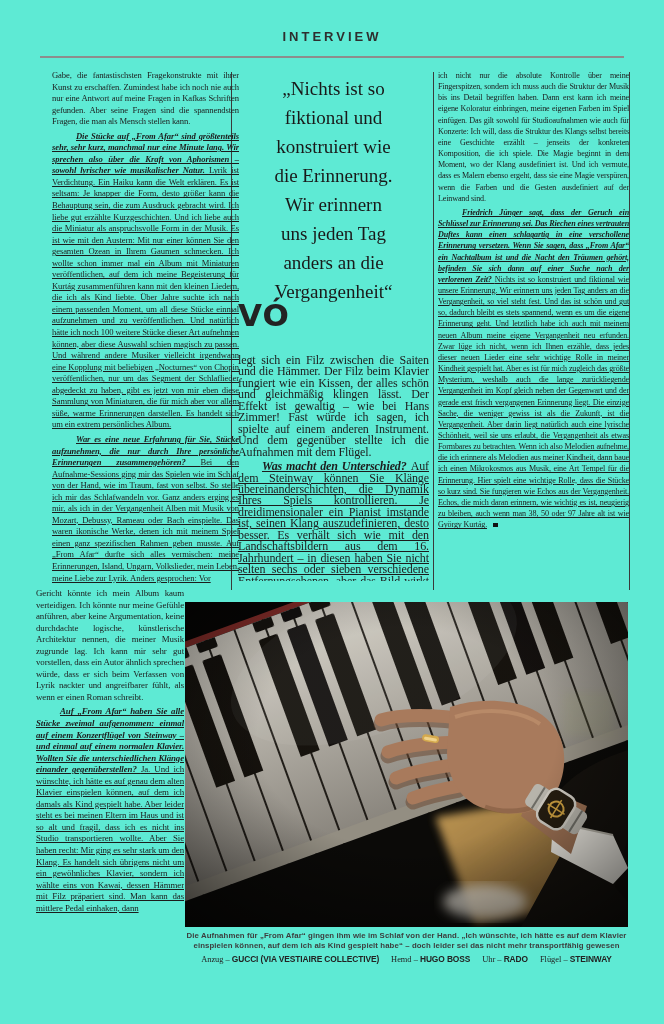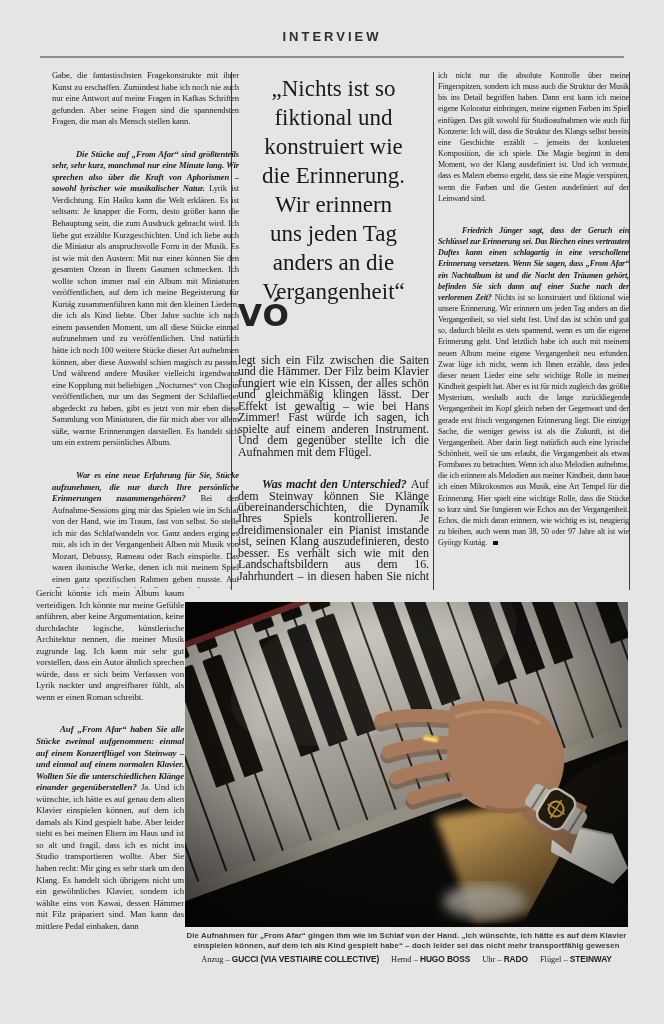--- a/index.html
+++ b/index.html
@@ -1,30 +1,30 @@
 <!DOCTYPE html>
 <html lang="de"><head>
 <meta charset="utf-8">
 <style>
   html,body{margin:0;padding:0;}
-  .page{position:relative;width:664px;height:1024px;background:#e5e5e5;font-family:"Liberation Serif",serif;color:#1c1c1c;overflow:hidden;}
+  .page{position:relative;width:664px;height:1024px;background:#5eead4;font-family:"Liberation Serif",serif;color:#1c1c1c;overflow:hidden;}
   .kicker{position:absolute;top:29px;left:0;width:664px;text-align:center;font-family:"Liberation Sans",sans-serif;font-weight:bold;font-size:13px;letter-spacing:3px;color:#2e2e2e;}
   .kicker-rule{position:absolute;top:56px;left:40px;width:584px;height:2px;background:#8d8d8d;}
   .vrule{position:absolute;top:72px;width:1px;height:518px;background:#3a3a3a;}
   .col{position:absolute;text-align:justify;overflow:hidden;}
   .col1a{left:52px;top:70px;width:187px;height:518px;font-size:8.6px;line-height:11.55px;letter-spacing:-0.1px;}
   .col1b{left:36px;top:588px;width:148px;height:374px;font-size:8.9px;line-height:11.55px;letter-spacing:-0.1px;}
   .col2body{left:238px;top:355px;width:191px;height:226px;font-size:12px;line-height:11.45px;letter-spacing:-0.1px;}
   .col3{left:438px;top:70px;width:191px;height:522px;font-size:8.1px;line-height:11.15px;letter-spacing:-0.15px;}
   .para{margin:0 0 0 0;text-indent:24px;}
-  .para + .para{margin-top:21px;}
+  .para + .para{margin-top:3px;text-decoration:underline;}
   .para.noindent{text-indent:0;}
   .qtext{font-style:italic;font-weight:bold;}
   .endmark{display:inline-block;width:4.5px;height:4.5px;background:#111;margin-left:6px;}
-  .quote{position:absolute;left:238px;top:74px;width:191px;text-align:center;font-size:23px;line-height:29px;color:#191919;white-space:pre-line;}
+  .quote{position:absolute;left:238px;top:74px;width:191px;text-align:center;font-size:19px;line-height:29px;color:#191919;white-space:pre-line;}
   .monogram{position:absolute;left:238px;top:297px;width:191px;text-align:left;font-family:"DejaVu Sans",sans-serif;font-weight:bold;font-size:31px;letter-spacing:1px;color:#232323;}
   .photo{position:absolute;left:185px;top:602px;width:443px;height:325px;background:#0d0b09;}
   .photo svg{display:block;}
   .caption-block{position:absolute;left:185px;top:931px;width:443px;text-align:center;}
   .caption{font-family:"Liberation Sans",sans-serif;font-weight:bold;font-size:7.8px;line-height:9.6px;color:#3d3d3d;letter-spacing:0.1px;}
   .credits{margin-top:4px;font-size:8.4px;color:#222;}
   .credit-item{white-space:nowrap;margin:0 6px;}
   .credit-brand{font-family:"Liberation Sans",sans-serif;font-weight:bold;font-size:8.4px;letter-spacing:-0.1px;}
   .footer{position:absolute;left:0;top:958px;width:664px;display:flex;justify-content:center;align-items:baseline;gap:13px;color:#1a1a1a;}
   .footer-word{font-size:6.8px;font-weight:bold;letter-spacing:1.9px;}

